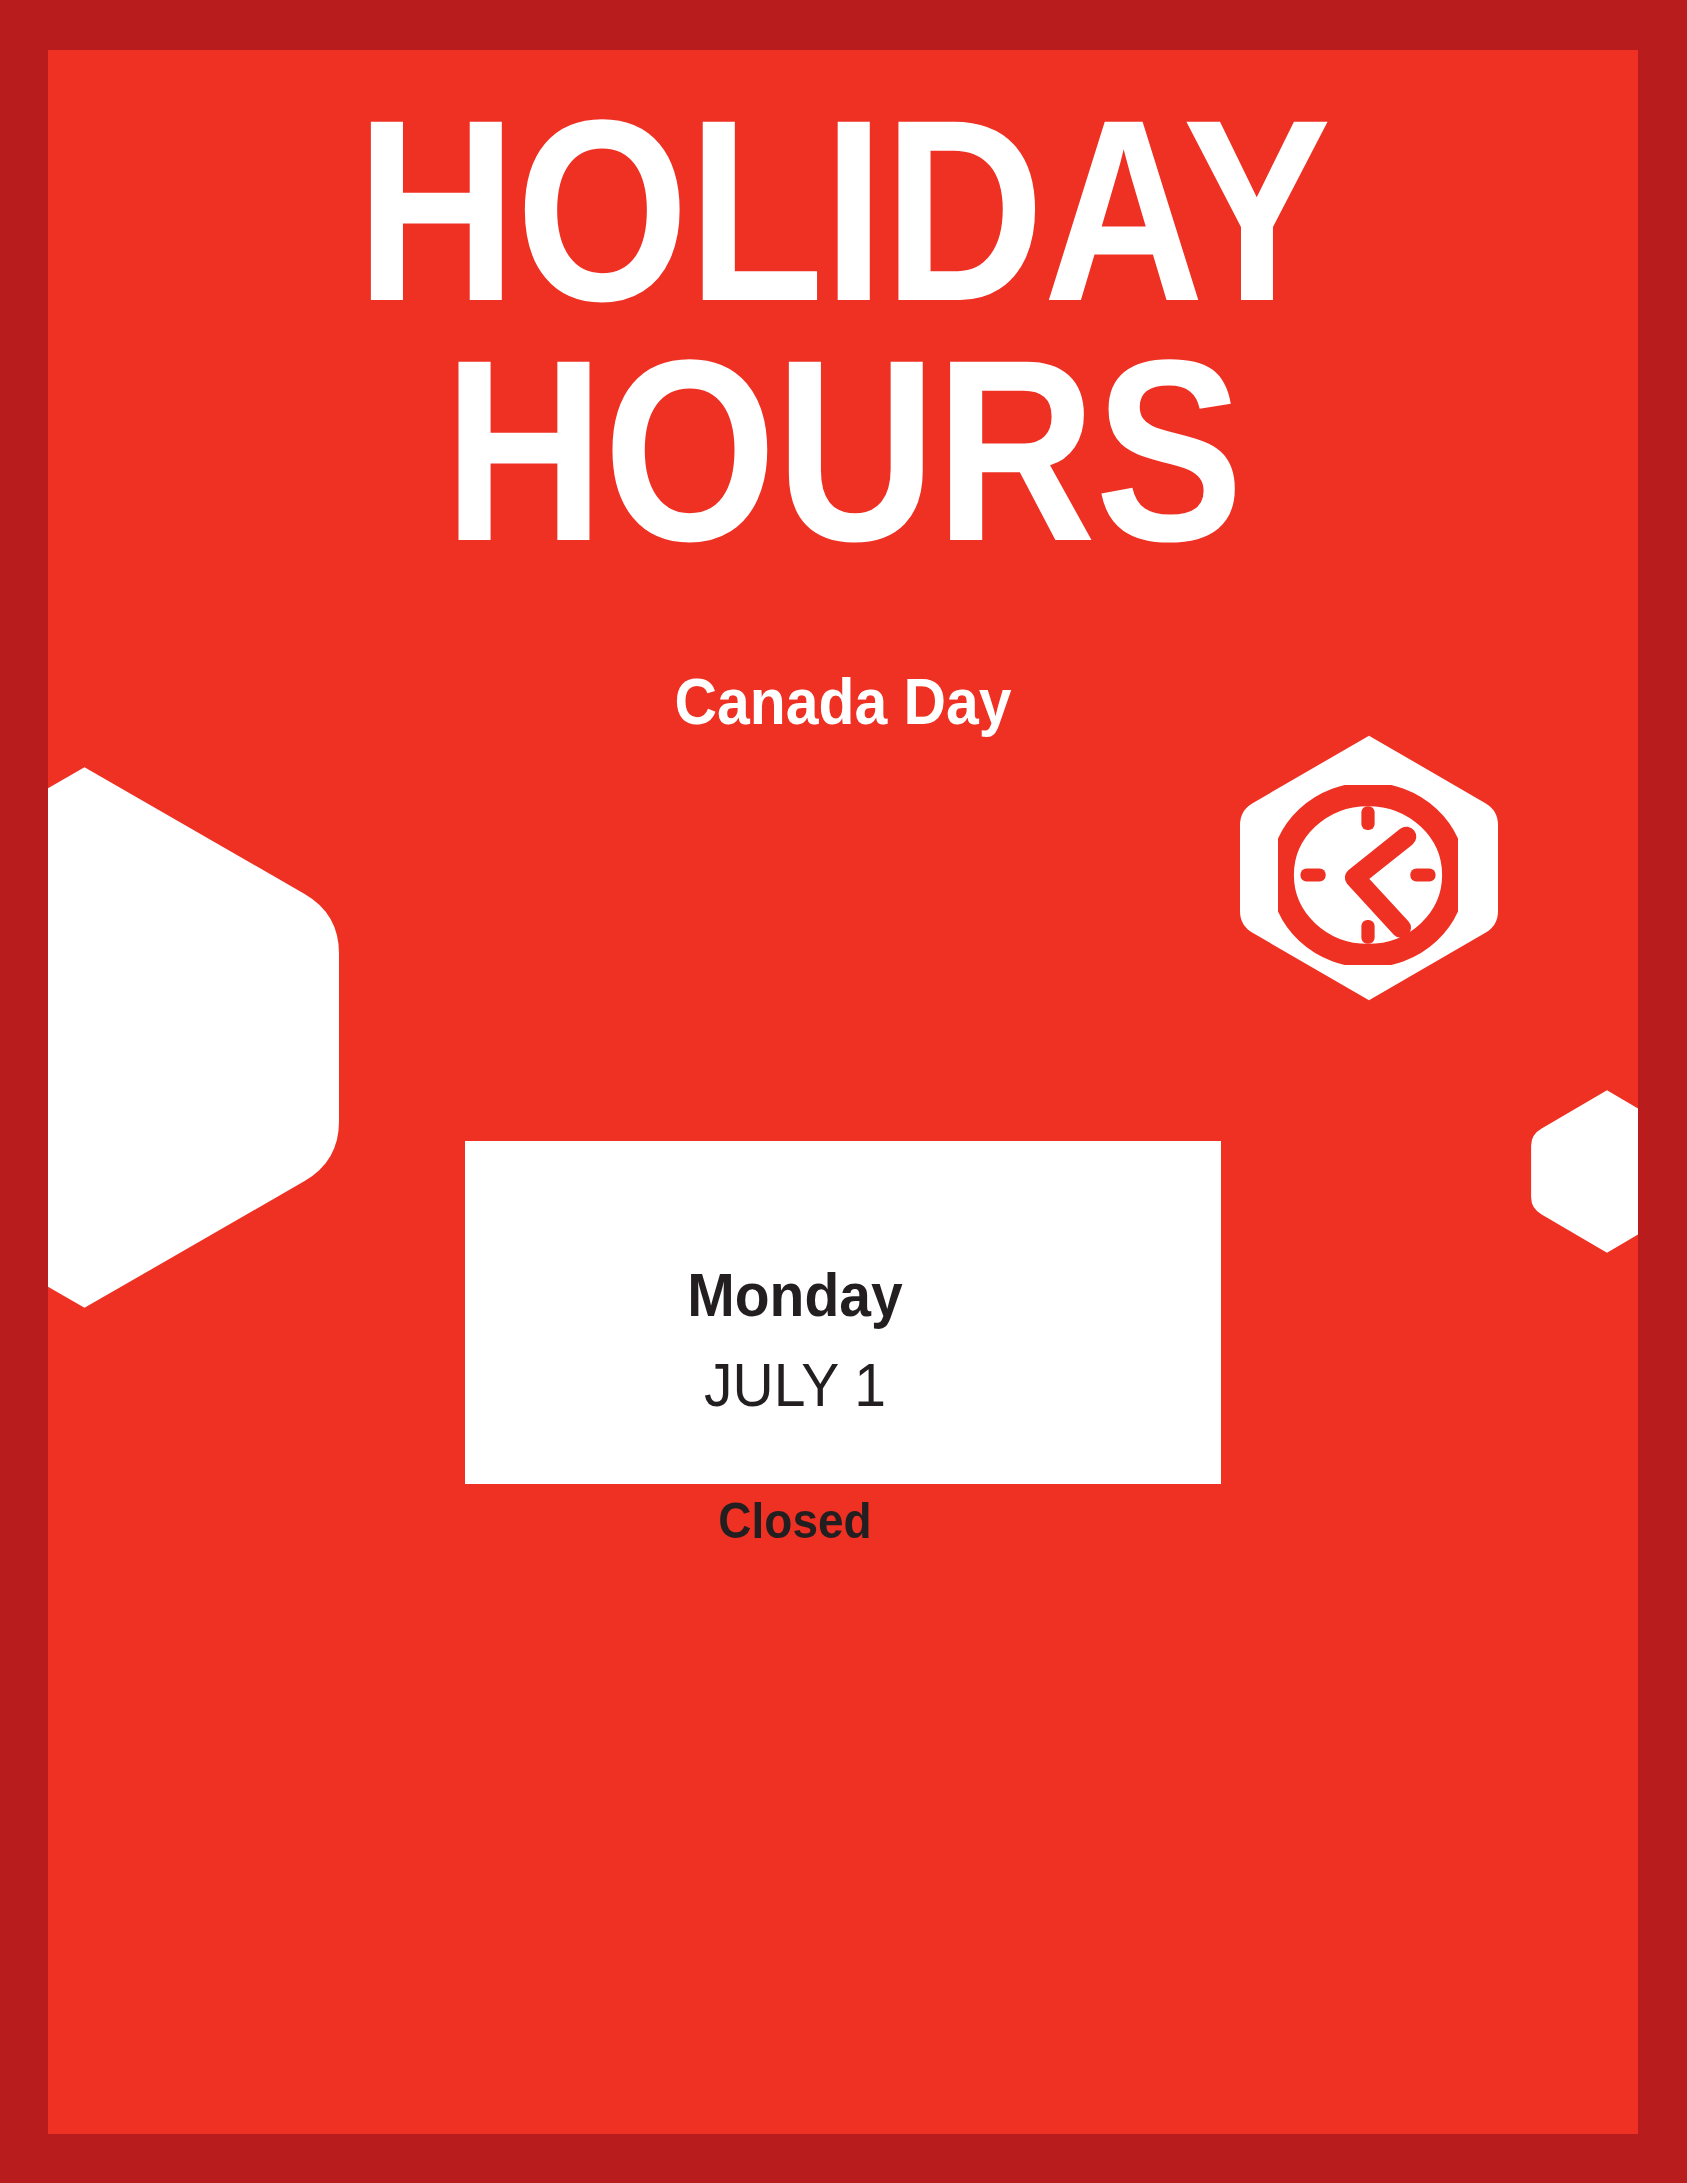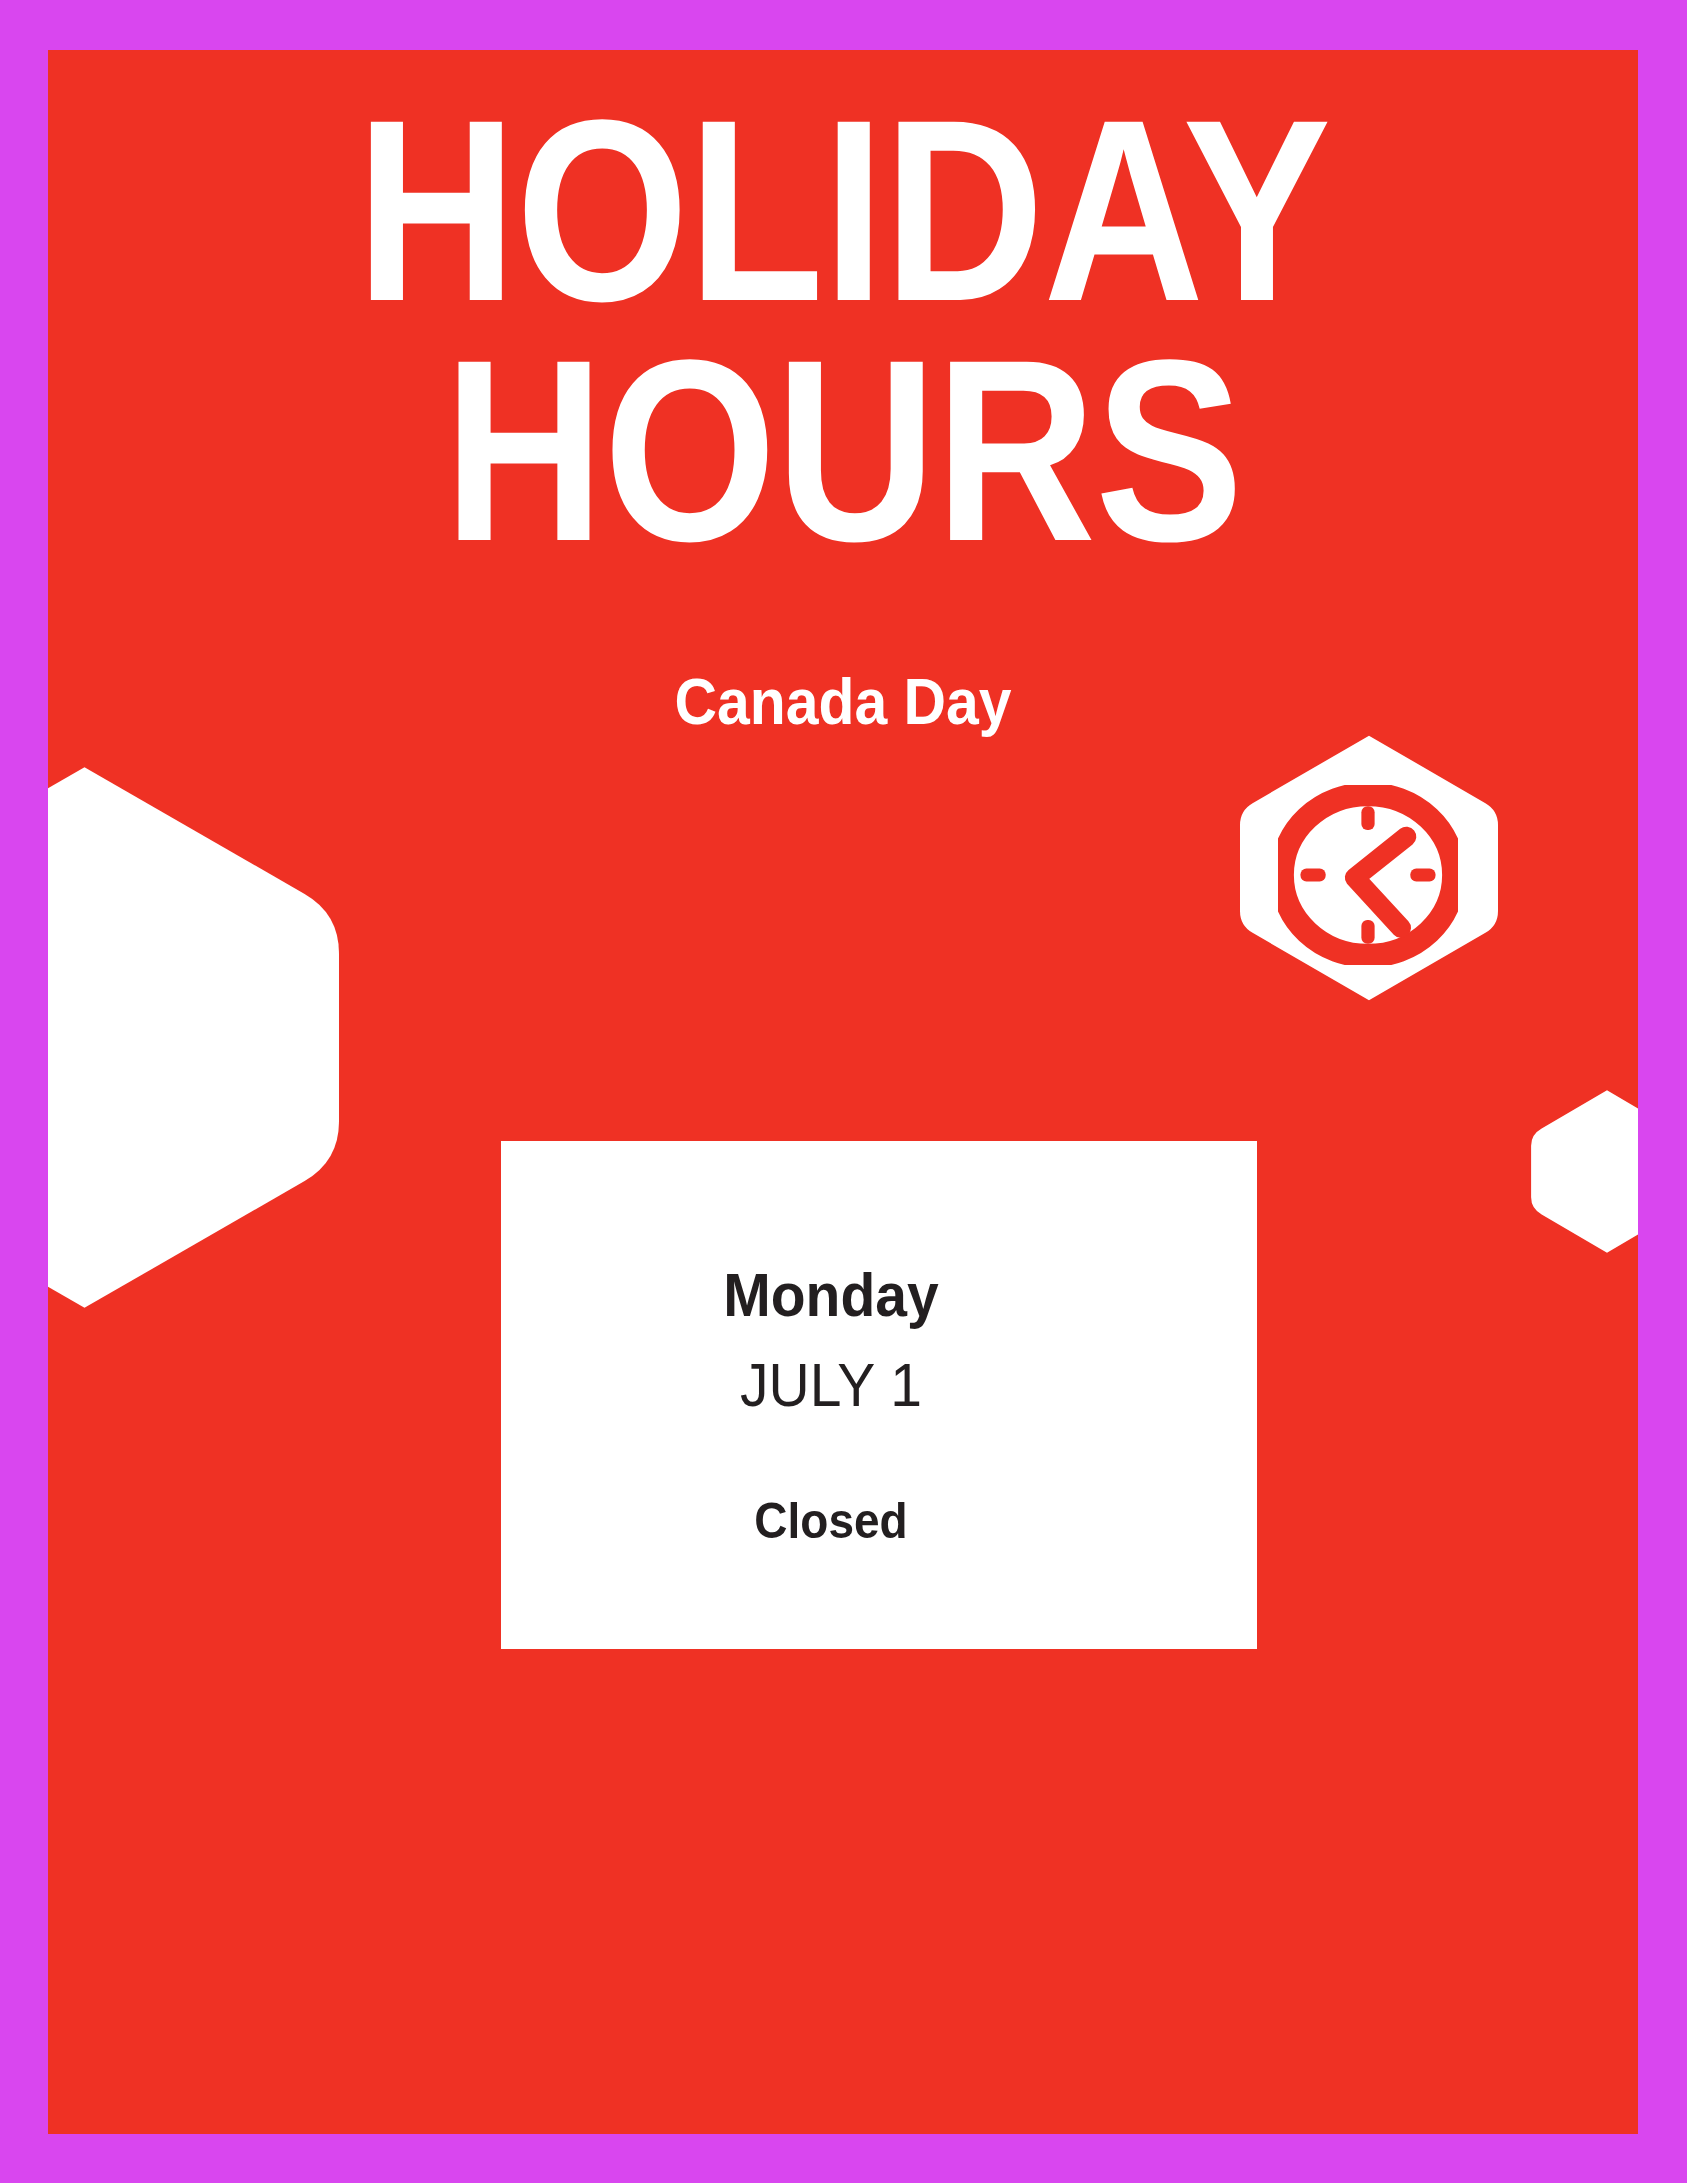--- a/index.html
+++ b/index.html
@@ -13,21 +13,21 @@
     height: 2183px;
     overflow: hidden;
     font-family: "Liberation Sans", sans-serif;
   }
 
   
   #poster {
     position: relative;
     width: 1687px;
     height: 2183px;
-    background: #d946ef;
+    background: #b91c1c;
   }
 
   
   #red-panel {
     position: absolute;
     left: 48px;
     top: 50px;
     width: 1590px;
     height: 2084px;
     background: #ef3124;
@@ -114,23 +114,22 @@
     width: 509px;
     height: 549px;
   }
 
   
   #info-card {
     position: absolute;
     left: 417px;   
     top: 1091px;   
     width: 756px;
-    height: 508px;
+    height: 343px;
     background: #ffffff;
-    margin-left: 36px;
   }
 
   #info-card-inner {
     position: absolute;
     left: 0;
     top: 0;
     width: 756px;
     height: 472px;
   }
 

